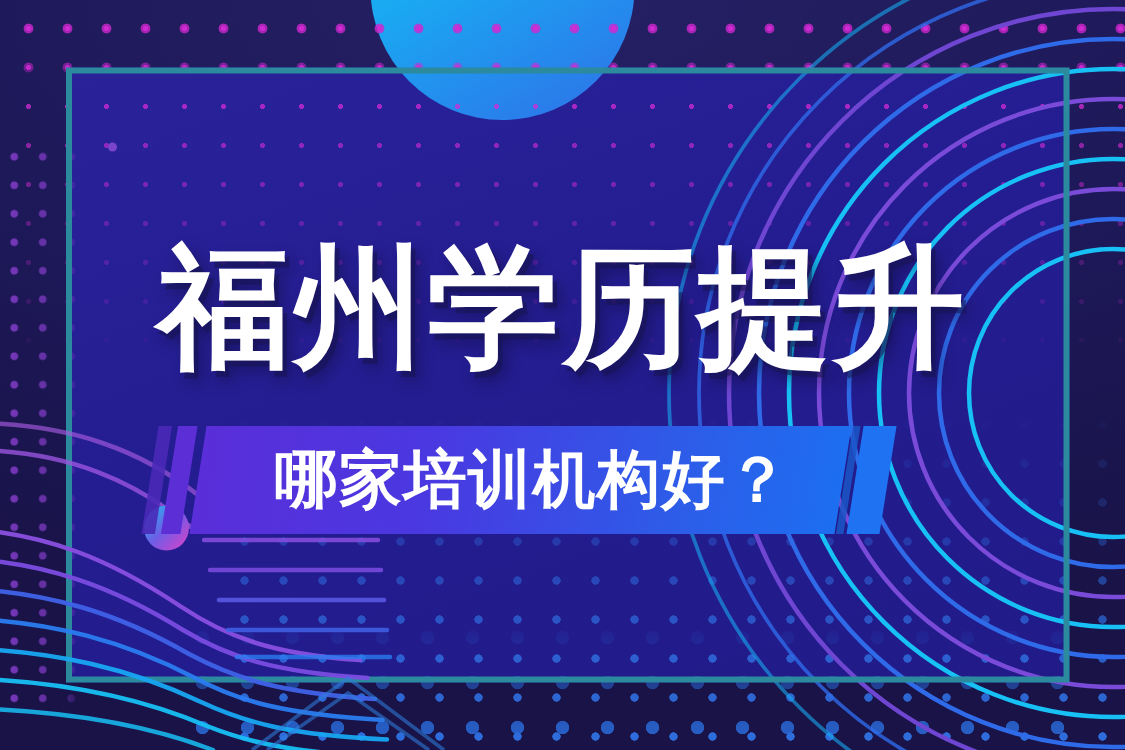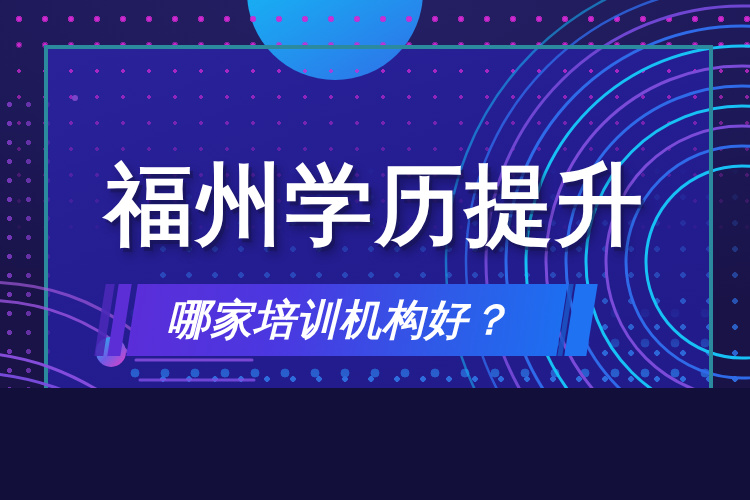--- a/index.html
+++ b/index.html
@@ -1,21 +1,21 @@
 <!DOCTYPE html>
 <html lang="zh"><head>
 <meta charset="utf-8">
 <title>banner</title>
 <style>
   html,body{margin:0;padding:0;background:#12103a;}
   *{box-sizing:border-box;}
 
   #banner{
     position:relative;
-    width:750px;height:388px;
+    width:750px;height:500px;
     overflow:hidden;
     font-family:"Liberation Sans","DejaVu Sans",sans-serif;
     background:#1e1a5e;
     user-select:none;
   }
 
   
   .layer{position:absolute;inset:0;pointer-events:none;}
 
   .bg-outer{
@@ -126,28 +126,27 @@
   .sub-stripe{
     position:absolute;top:284px;height:72px;
     transform:skewX(-9deg);
   }
   .sub-stripe.s1{left:113px;width:13px;background:#5c2fd6;}
   .sub-stripe.s2{left:100px;width:9px;background:#4a29b8;opacity:.9;}
   .sub-stripe.s3{left:570px;width:22px;background:#1f73f2;}
   .sub-stripe.s4{left:563px;width:5px;background:#1a56c8;opacity:.85;}
 
   .sub-text{
-    position:absolute;left:124px;top:284px;width:430px;height:72px;
+    position:absolute;left:140px;top:284px;width:430px;height:72px;
     display:flex;align-items:center;justify-content:center;
     color:#ffffff;
     font-size:42px;
     font-weight:bold;
     letter-spacing:1px;
     white-space:nowrap;
-    font-style:italic;
   }
 </style>
 </head>
 <body>
 
 <div id="banner">
 
   <div class="layer bg-outer"></div>
   <div class="bg-inner"></div>
 

